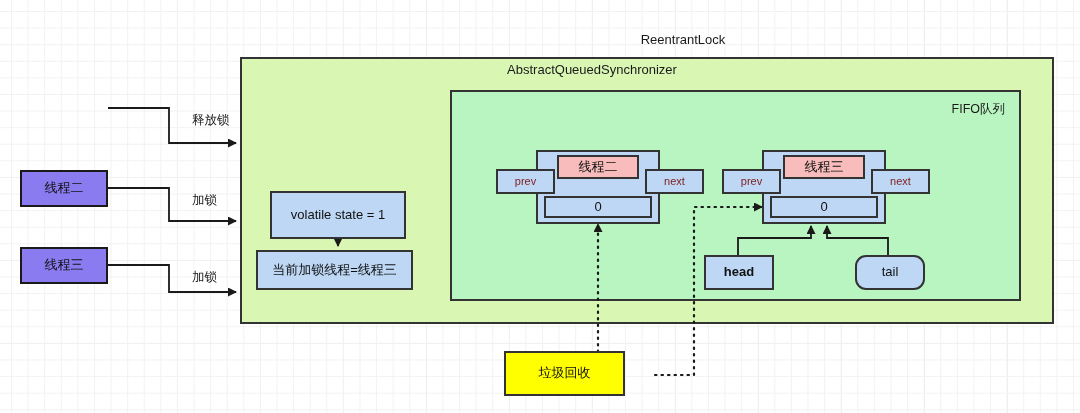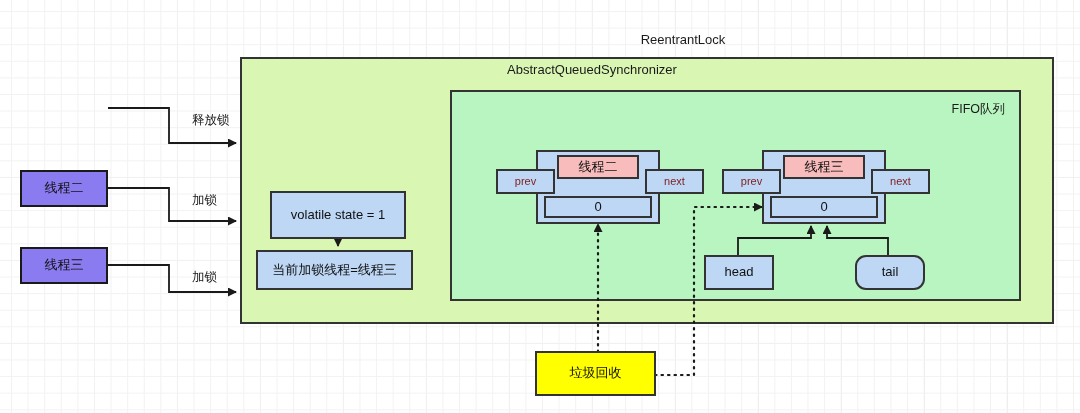--- a/index.html
+++ b/index.html
@@ -224,24 +224,24 @@
   <div class="box pn-box" style="left:865px; top:169px; width:59px; height:25px;">
     <span>next</span>
   </div>
   <div class="box node-thread" style="left:783px; top:155px; width:82px; height:24px;">
     <span>线程三</span>
   </div>
   <div class="box node-zero" style="left:770px; top:196px; width:108px; height:22px;">
     <span>0</span>
   </div>
 
-  <div class="box blue-box" style="left:704px; top:255px; width:70px; height:35px;">
+  <div class="box blue-box" style="left:704px; top:255px; width:70px; height:35px;font-weight:bold;">
     <span>head</span>
   </div>
   <div class="box blue-box" style="left:855px; top:255px; width:70px; height:35px;border-radius:11px;">
     <span>tail</span>
   </div>
 
-  <div class="box gc-box" style="left:535px; top:351px; width:121px; height:45px;font-family:Liberation Serif, serif;">
+  <div class="box gc-box" style="left:504px; top:351px; width:121px; height:45px;font-family:Liberation Serif, serif;">
     <span>垃圾回收</span>
   </div>
 
 </div>
 
 </body></html>

